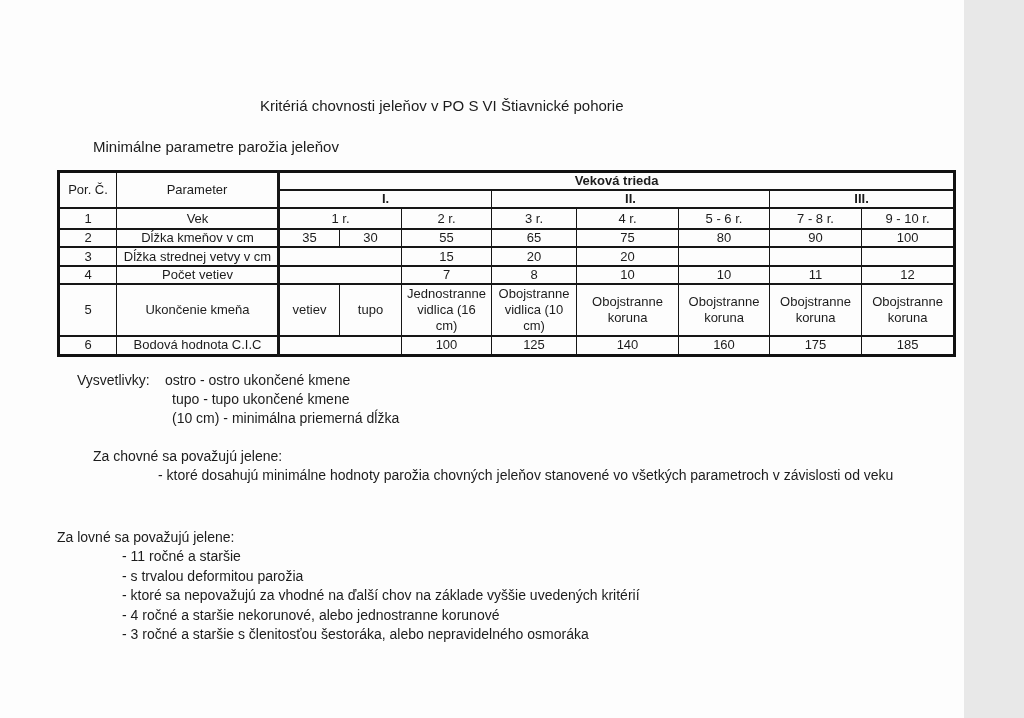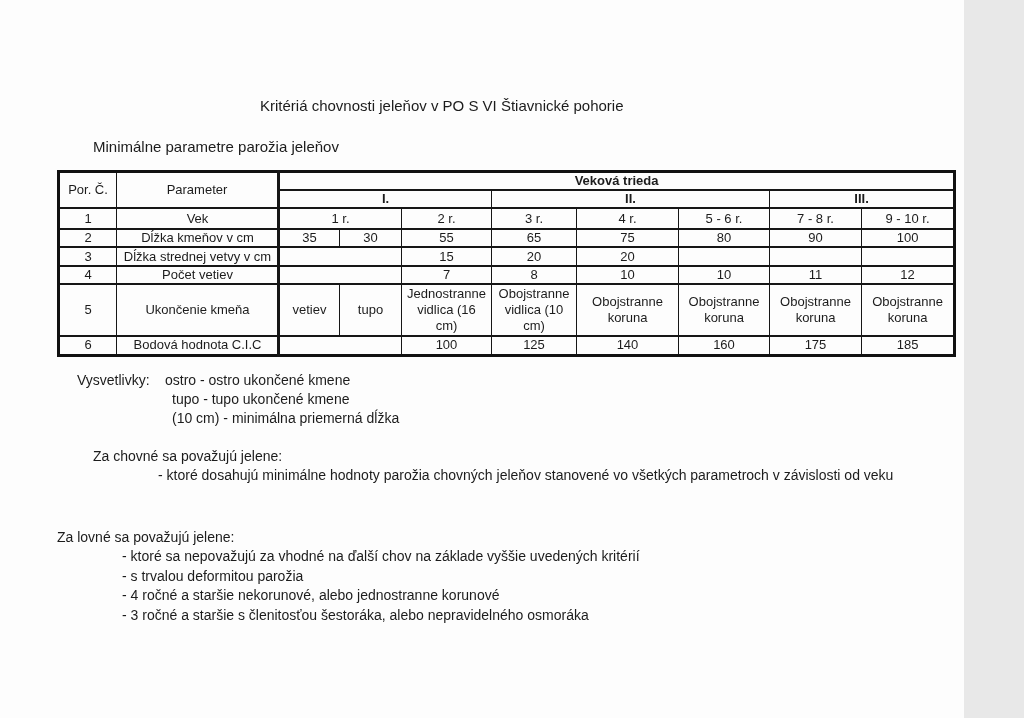--- a/index.html
+++ b/index.html
@@ -189,20 +189,21 @@
   <div class="section-chovne">
     <div class="section-heading">Za chovné sa považujú jelene:</div>
     <div class="bullets">
       <div>- ktoré dosahujú minimálne hodnoty parožia chovných jeleňov stanovené vo všetkých parametroch v závislosti od veku</div>
     </div>
   </div>
 
   <div class="section-lovne">
     <div class="section-heading">Za lovné sa považujú jelene:</div>
     <div class="bullets">
+      <div>- 11 ročné a staršie</div>
+      <div>- s trvalou deformitou parožia</div>
       <div>- ktoré sa nepovažujú za vhodné na ďalší chov na základe vyššie uvedených kritérií</div>
-      <div>- s trvalou deformitou parožia</div>
       <div>- 4 ročné a staršie nekorunové, alebo jednostranne korunové</div>
       <div>- 3 ročné a staršie s členitosťou šestoráka, alebo nepravidelného osmoráka</div>
     </div>
   </div>
 
 </div>
 
 </body></html>

